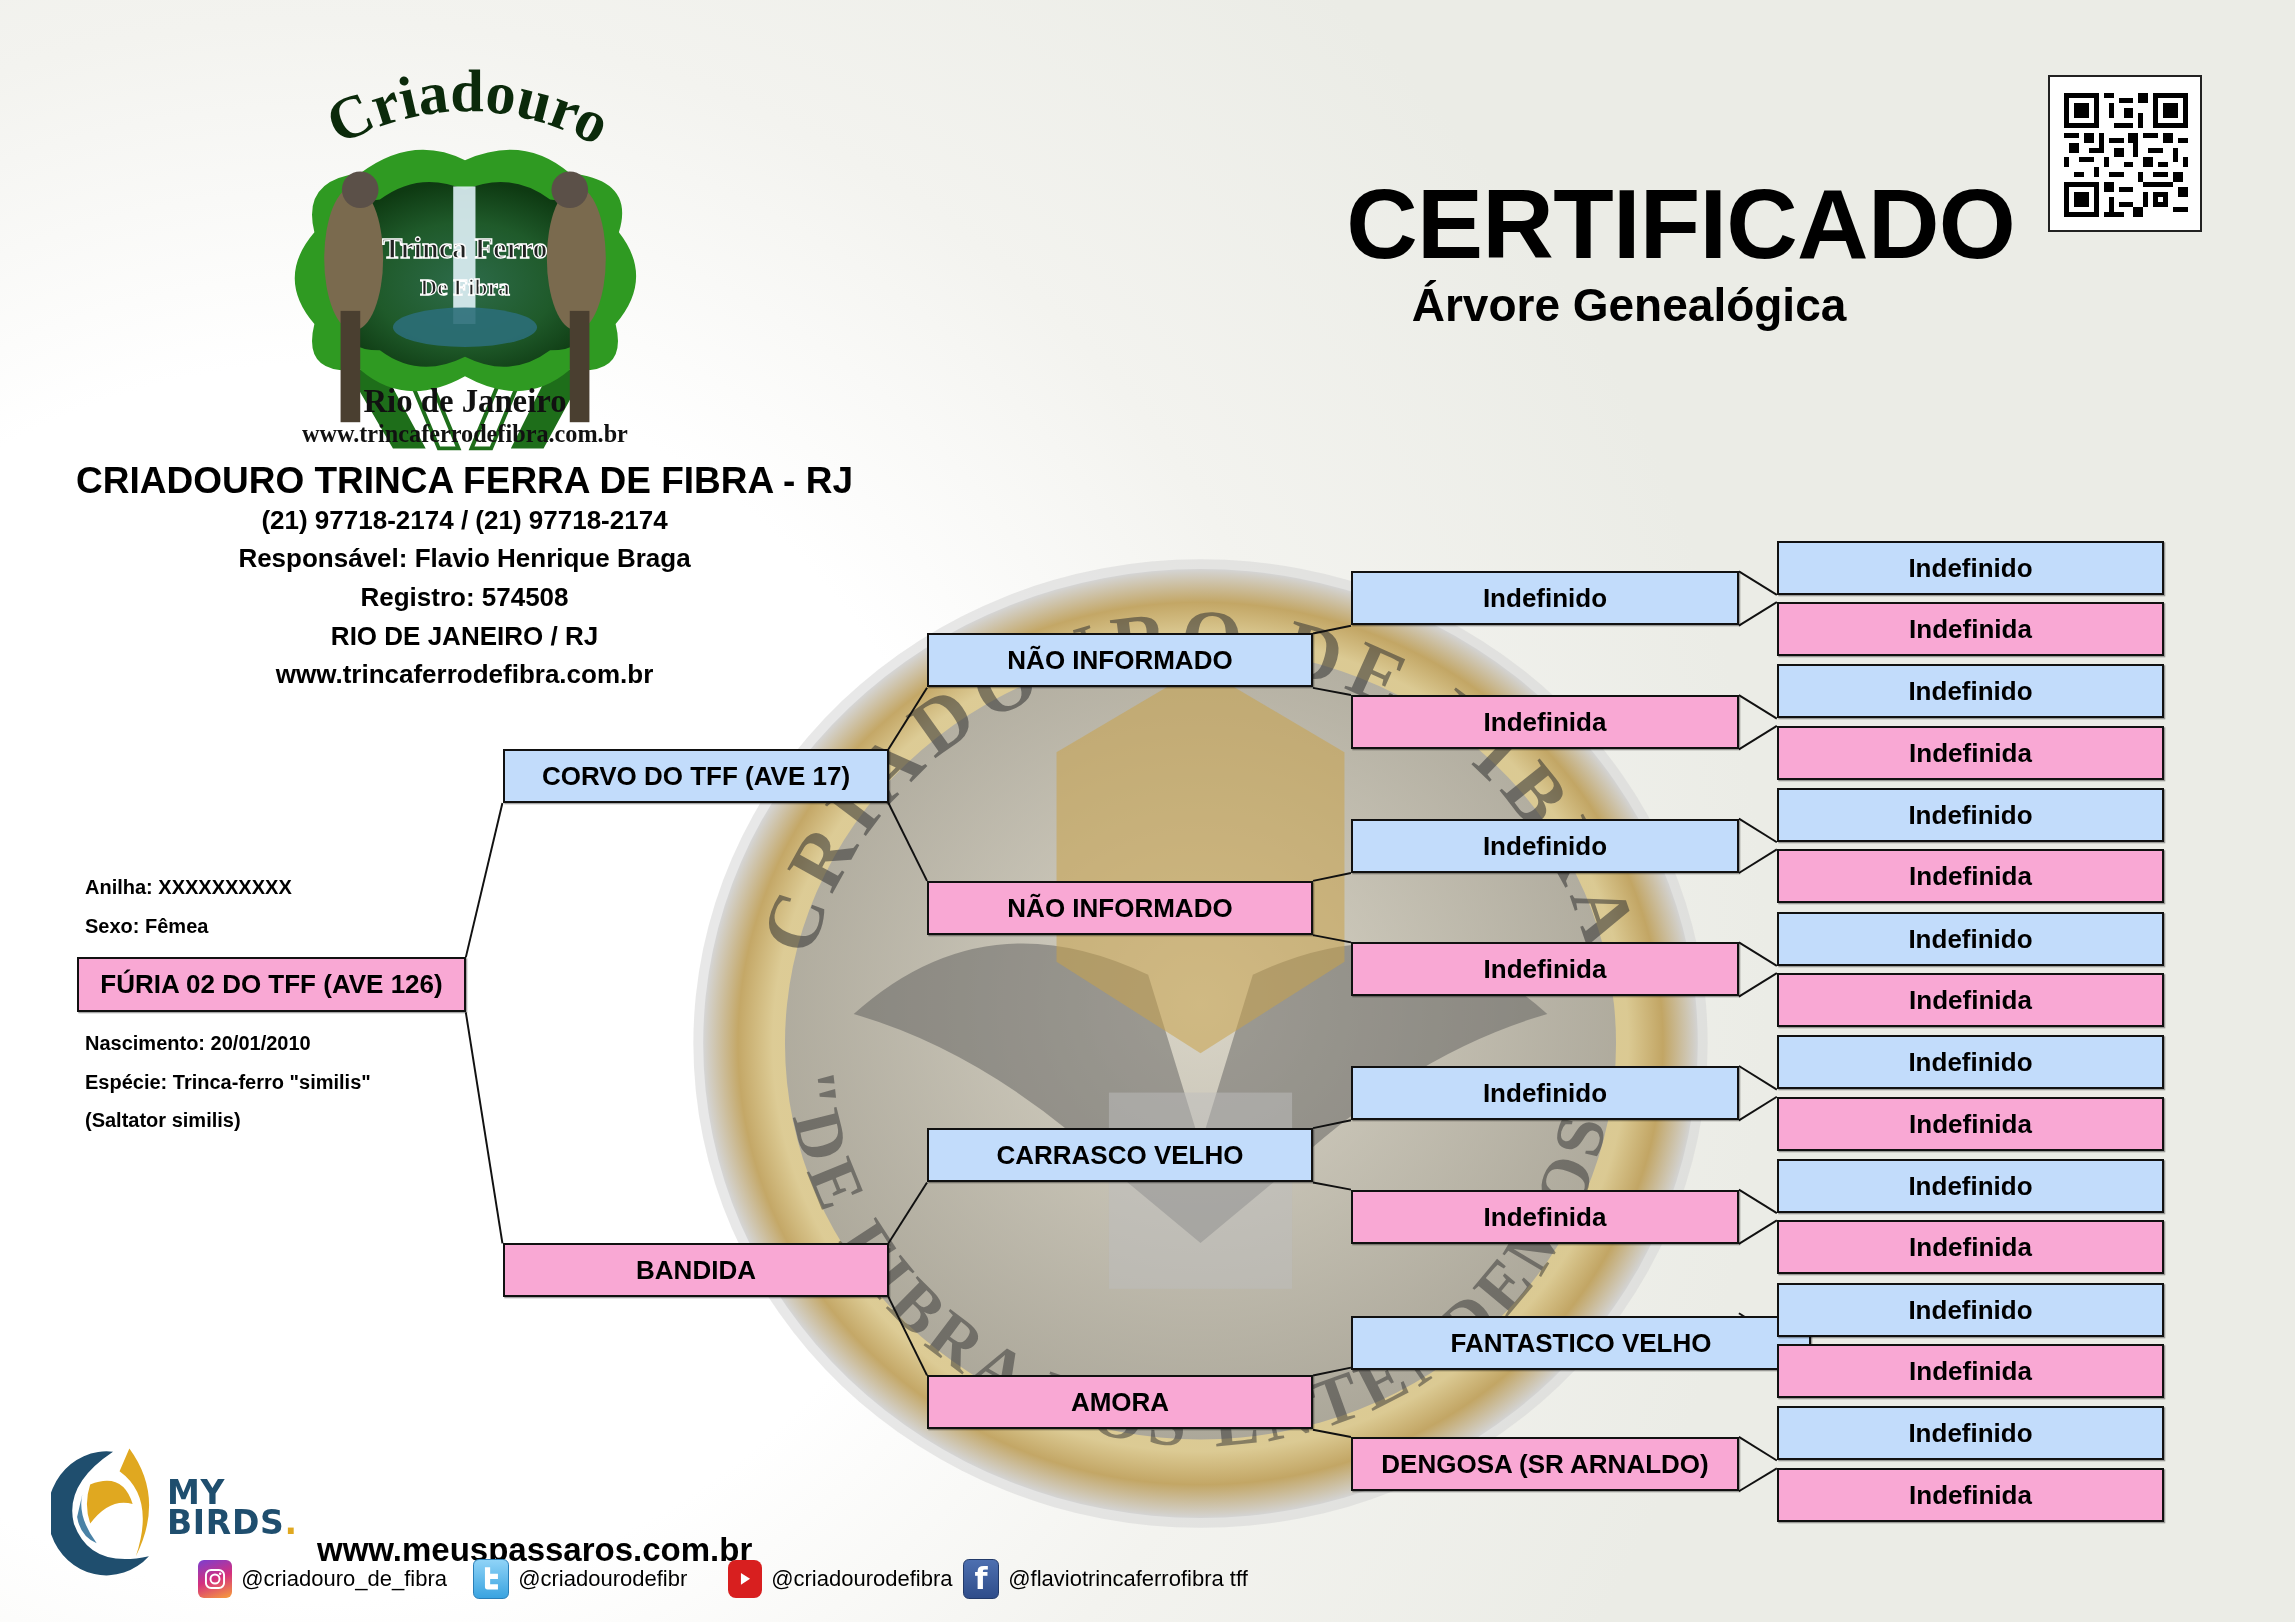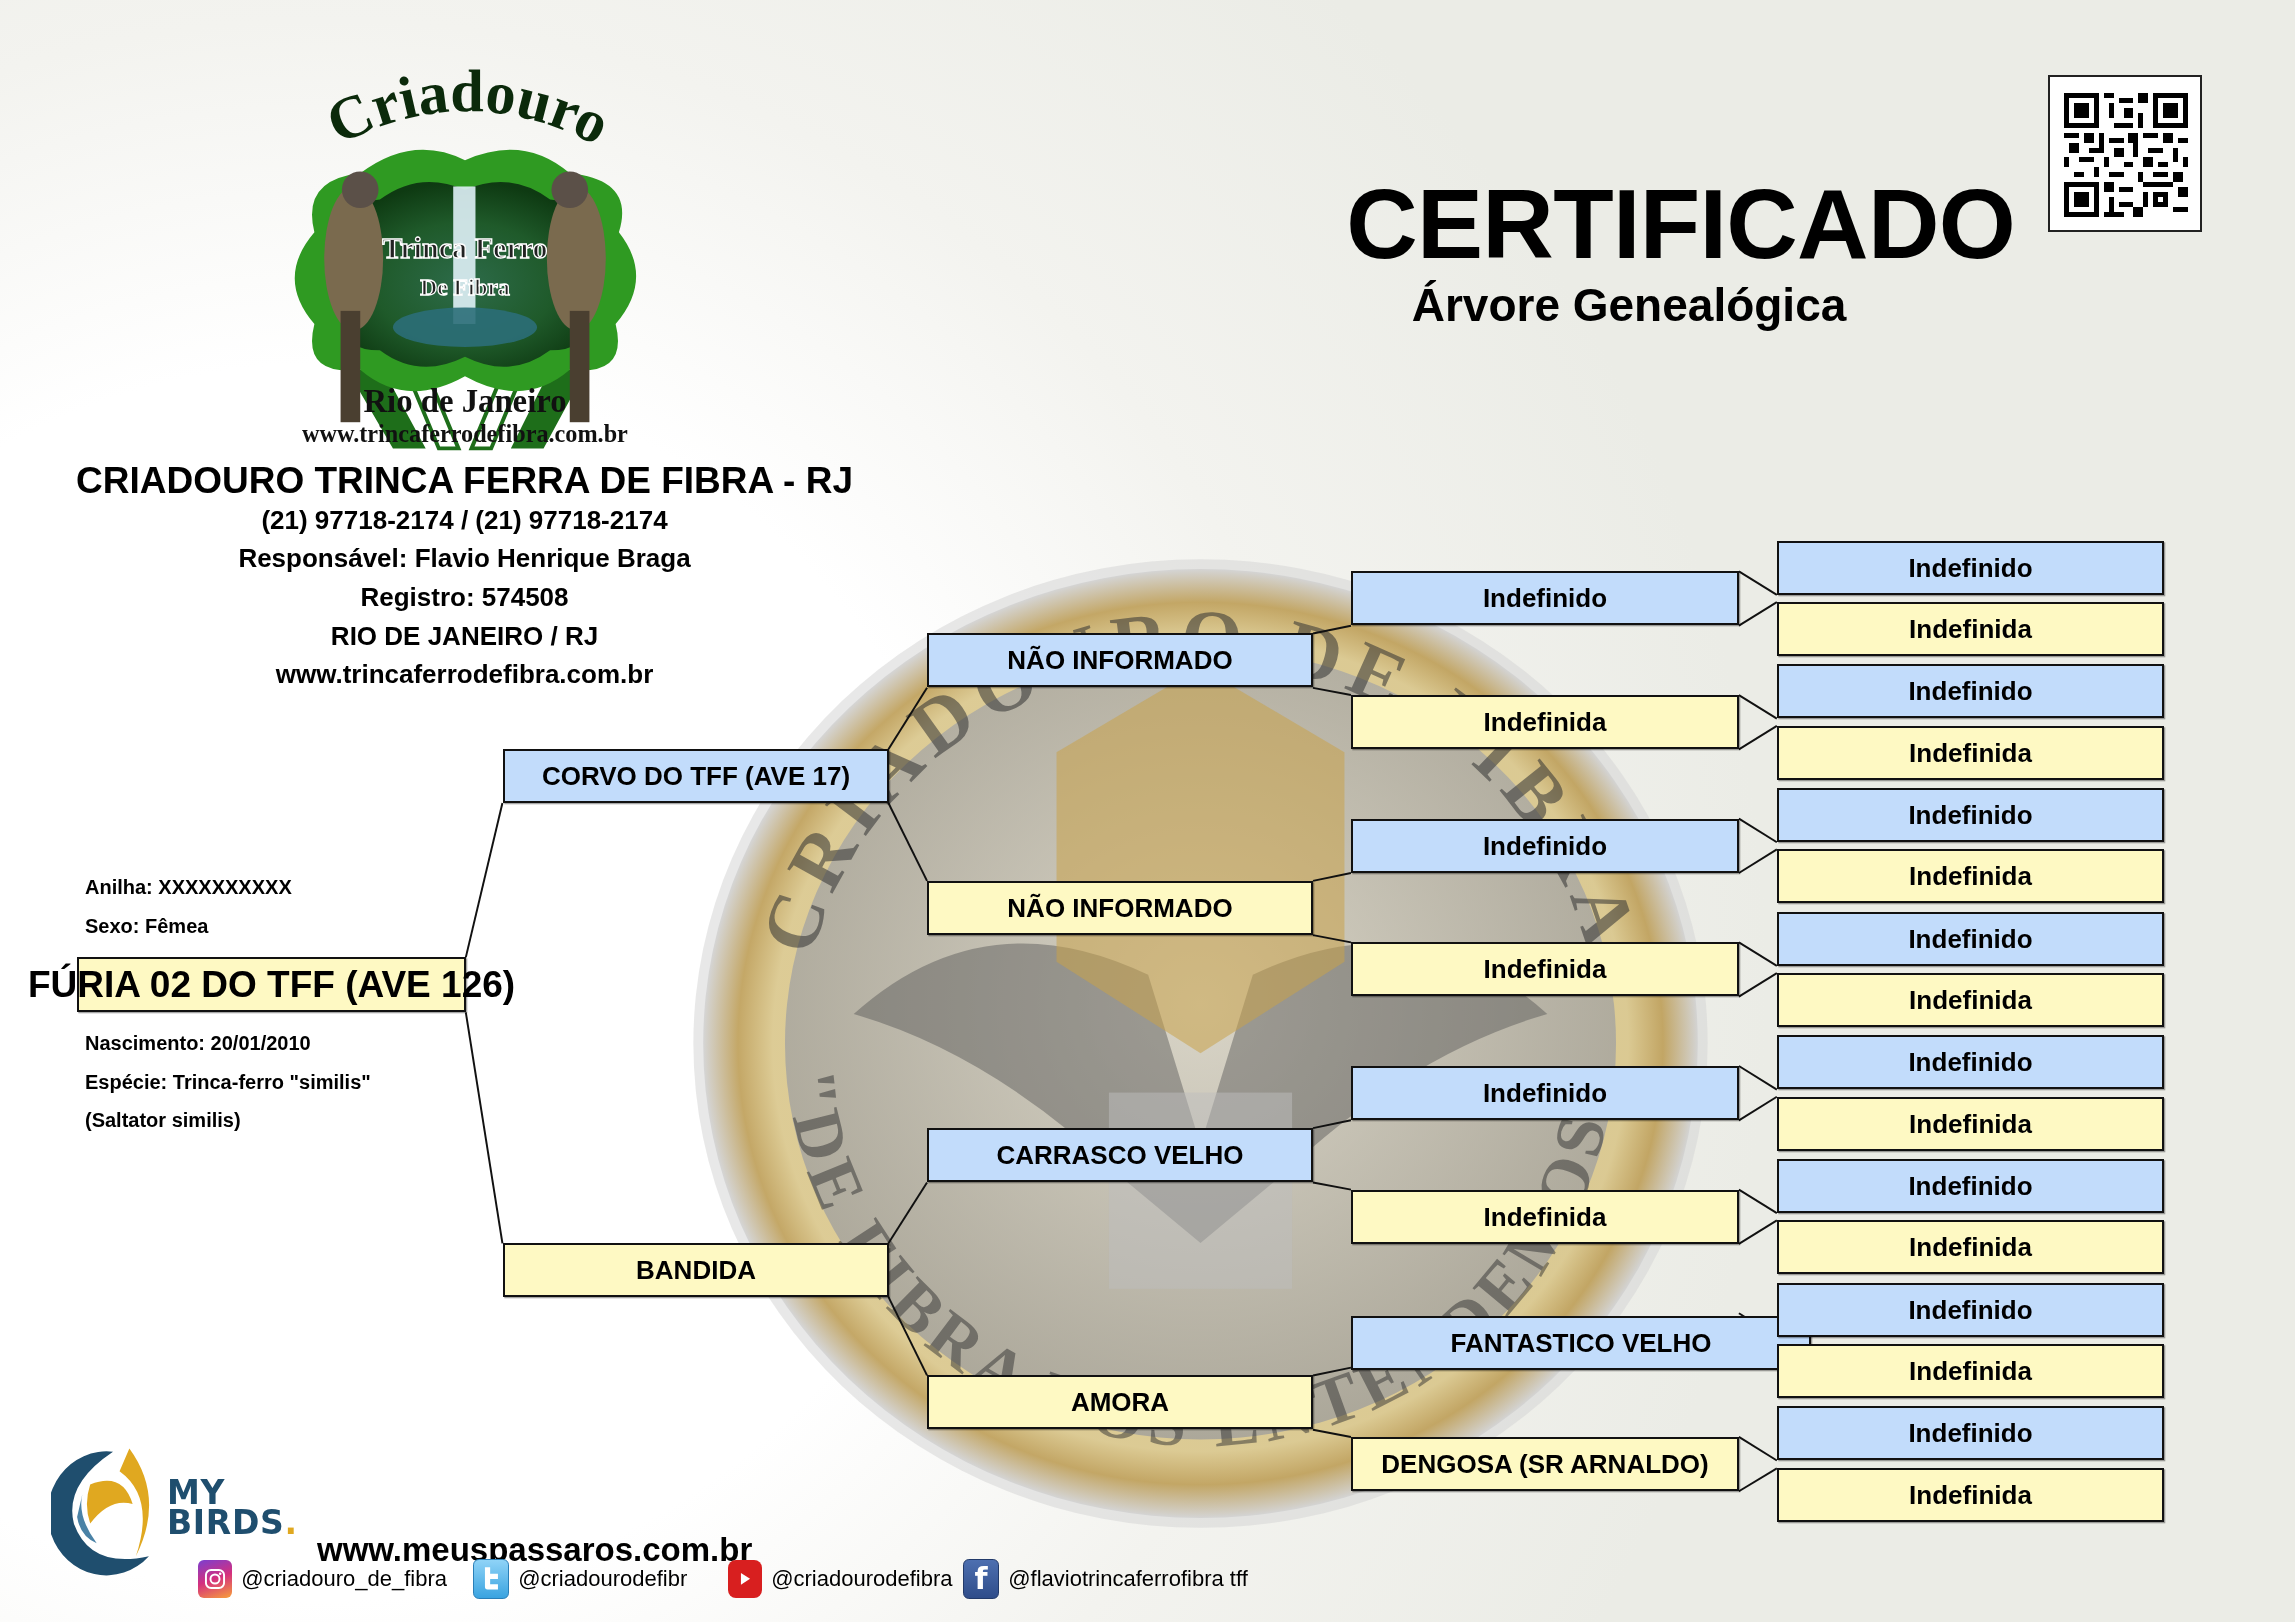--- a/index.html
+++ b/index.html
@@ -44,22 +44,22 @@
   #d-cient { top: 1107px; }
 
   
   .box {
     position: absolute; box-sizing: border-box; border: 2px solid #111;
     display: flex; align-items: center; justify-content: center;
     font-weight: bold; font-size: 26px; white-space: nowrap;
     box-shadow: 1.3px 1.3px 0 rgba(0,0,0,0.35);
   }
   .male { background: #c2dcfb; }
-  .female { background: #fef9c3; }
-  .main-box { font-size: 37px; }
+  .female { background: #f9a8d4; }
+  .main-box { font-size: 26px; }
 
   #connectors { left: 0; top: 0; width: 2295px; height: 1623px; pointer-events: none; }
 
   
   #mybirds { left: 51px; top: 1445px; width: 111px; height: 131px; }
   #mybirds-text { left: 167px; top: 1478px; font-weight: 900; font-size: 33px; line-height: 30px; color: #1f4e6e; font-family: "DejaVu Sans", sans-serif; letter-spacing: 0.7px; }
   #mybirds-text .dot { color: #e0a820; }
   #footer-site { left: 317px; top: 1500px; font-weight: bold; font-size: 33px; line-height: 39px; margin-top: 30px; }
   .social { top: 1559px; height: 39px; display: flex; align-items: center; font-size: 22px; padding-left: 31px; }
   .social .ic { width: 34px; height: 38px; border-radius: 5.9px; margin-right: 9.2px; display: flex; align-items: center; justify-content: center; color: #fff; font-weight: bold; }

